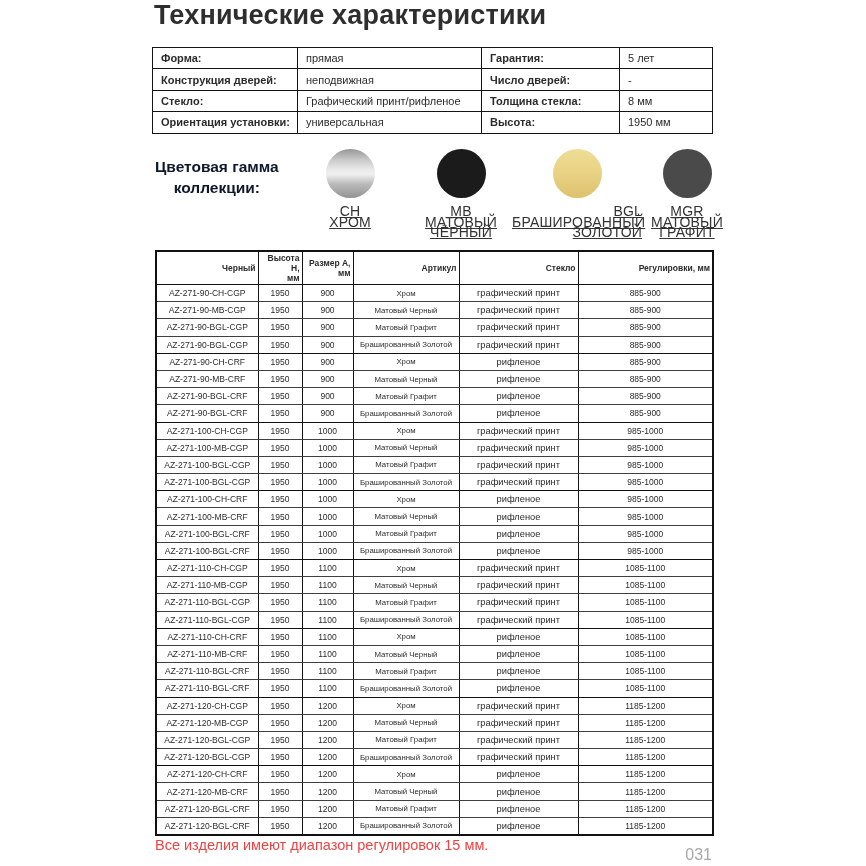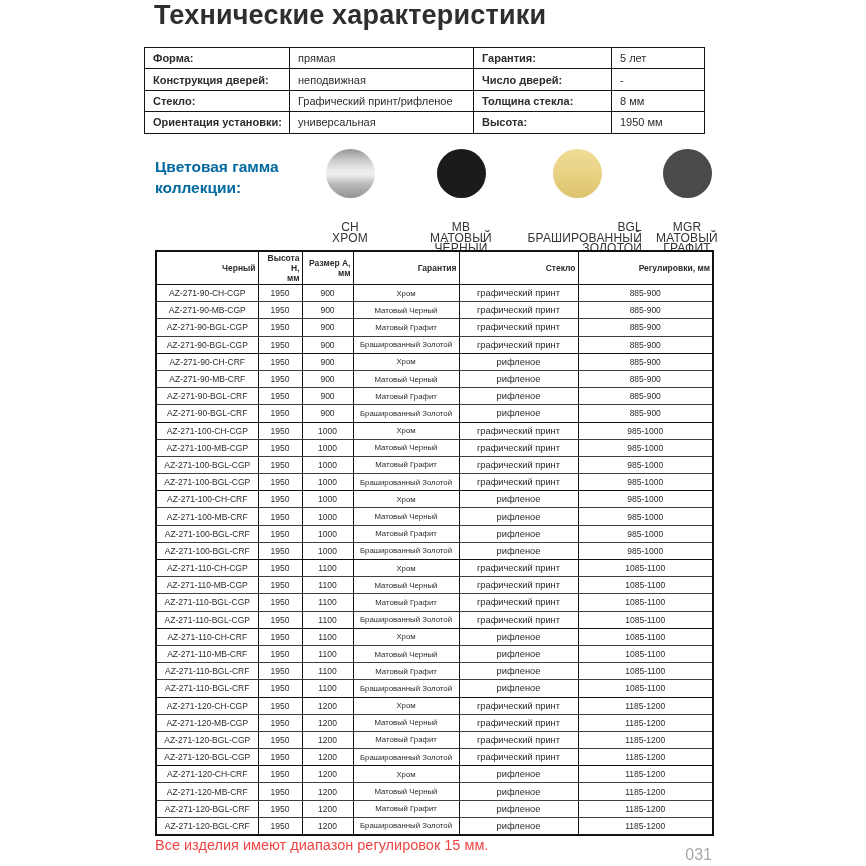--- a/index.html
+++ b/index.html
@@ -6,42 +6,42 @@
   .page{
     position:relative;width:724px;height:866px;background:#ffffff;
     font-family:"Liberation Sans", sans-serif;color:#2b2b2b;overflow:hidden;
   }
   .title{
     position:absolute;left:154px;top:0px;font-size:27px;font-weight:600;
     color:#2e2e2e;letter-spacing:.2px;white-space:nowrap;
   }
   
   .spec-table{
-    position:absolute;left:144px;top:47px;width:560px;
+    position:absolute;left:152px;top:47px;width:560px;
     border-collapse:collapse;table-layout:fixed;padding-left:28px;
   }
   .spec-table td{
     border:1.6px solid #141414;height:20.4px;padding:0 2px 0 8px;
     font-size:11px;vertical-align:middle;white-space:nowrap;overflow:hidden;
   }
   .spec-table td.lbl{font-weight:bold;}
   
   .palette-heading{
     position:absolute;left:155px;top:156px;font-size:15.5px;font-weight:bold;
-    line-height:21px;color:#0369a1;
+    line-height:21px;color:#0f172a;text-align:center;
   }
   .swatch{position:absolute;top:149px;width:130px;text-align:center;}
   .swatch-circle{width:49px;height:49px;border-radius:50%;margin:0 auto;}
   .swatch-circle.chrome{
     background:linear-gradient(180deg,#969696 0%,#c9c9c9 22%,#e9e9e9 42%,#efefef 52%,#b9b9b9 72%,#9e9e9e 92%,#939393 100%);
   }
   .swatch-circle.gold{
     background:linear-gradient(180deg,#eedd96 0%,#e9d385 45%,#ddc26e 100%);
   }
-  .swatch-label{margin-top:24px;font-size:12px;line-height:10.5px;color:#333;letter-spacing:.2px;}
+  .swatch-label{margin-top:8px;font-size:14px;line-height:10.5px;color:#333;letter-spacing:.2px;text-decoration:underline;}
   
   .main-table{
     position:absolute;left:155px;top:250px;width:557px;
     border-collapse:collapse;table-layout:fixed;border:2px solid #111;
   }
   .main-table th{
     border:1.6px solid #141414;border-bottom:1.8px solid #111;
     font-size:8.5px;font-weight:bold;height:27px;padding:1px 2px;
     line-height:10px;text-align:right;vertical-align:middle;
   }
@@ -146,21 +146,21 @@
         <col style="width: 51px;">
         <col style="width: 106px;">
         <col style="width: 119px;">
         <col style="width: 135px;">
       </colgroup>
     <thead id="main-thead">
         <tr>
           <th>Черный</th>
           <th>Высота H,<br>мм</th>
           <th>Размер A,<br>мм</th>
-          <th>Гарантия</th>
+          <th>Артикул</th>
           <th>Стекло</th>
           <th>Регулировки, мм</th>
         </tr>
       </thead>
     <tbody id="main-tbody">
         <tr>
           <td class="col-0">AZ-271-90-CH-CGP</td>
           <td class="col-1">1950</td>
           <td class="col-2">900</td>
           <td class="col-3">Хром</td>

